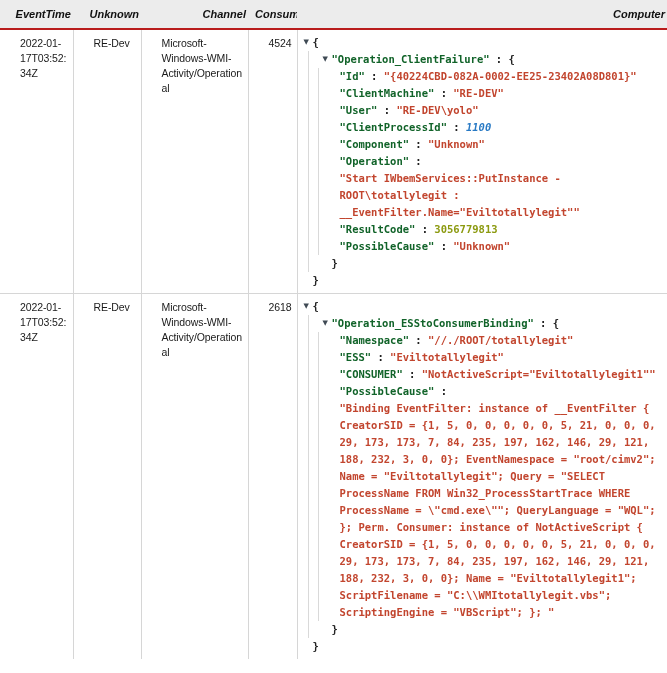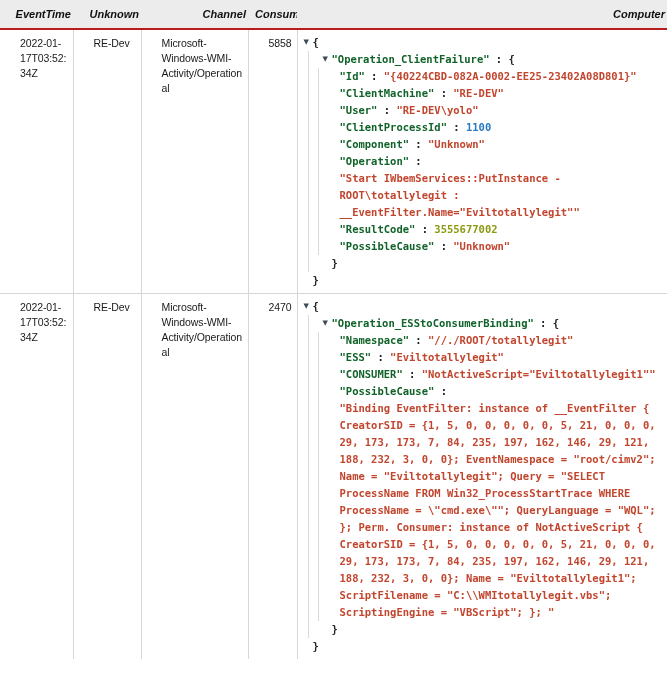--- a/index.html
+++ b/index.html
@@ -33,21 +33,21 @@
   .blk2{margin-left:-5px;border-left:1px solid var(--guide);padding-left:21px;}
   .pad{padding-left:9px;}
   .tri{
     display:inline-block;width:9px;font-size:7px;line-height:7px;
     color:var(--triangle);cursor:pointer;vertical-align:2px;
     font-family:"DejaVu Sans",sans-serif;
   }
   .t-punct{color:var(--punct);}
   .t-key{color:var(--key);}
   .t-string{color:var(--string);}
-  .t-number_int{color:var(--number-int);}
+  .t-number_int{color:var(--number-int);font-style:italic;}
   .t-number_code{color:var(--number-code);}
 </style>
 </head>
 <body>
 
 <div>
   <table>
     <colgroup>
       <col style="width:73px">
         <col style="width:68px">
@@ -62,48 +62,48 @@
           <th>Channel</th>
           <th>Consumer</th>
           <th>Computer</th>
         </tr>
     </thead>
     <tbody>
         <tr>
           <td>2022-01-17T03:52:34Z</td>
           <td>RE-Dev</td>
           <td>Microsoft-Windows-WMI-Activity/Operational</td>
-          <td>5858</td>
+          <td>4524</td>
           <td class="userdata">
             <div>
               <div class="jline"><span class="tri">▼</span><span class="t-punct">{</span></div>
               <div class="blk">
                 <div class="jline"><span class="tri">▼</span><span class="t-key">"Operation_ClientFailure"</span><span class="t-punct"> : {</span></div>
                 <div class="blk2">
                   <div class="jline"><span class="t-key">"Id"</span><span class="t-punct"> : </span><span class="t-string">"{40224CBD-082A-0002-EE25-23402A08D801}"</span></div>
                   <div class="jline"><span class="t-key">"ClientMachine"</span><span class="t-punct"> : </span><span class="t-string">"RE-DEV"</span></div>
                   <div class="jline"><span class="t-key">"User"</span><span class="t-punct"> : </span><span class="t-string">"RE-DEV\yolo"</span></div>
                   <div class="jline"><span class="t-key">"ClientProcessId"</span><span class="t-punct"> : </span><span class="t-number_int">1100</span></div>
                   <div class="jline"><span class="t-key">"Component"</span><span class="t-punct"> : </span><span class="t-string">"Unknown"</span></div>
                   <div class="jline"><span class="t-key">"Operation"</span><span class="t-punct"> : </span></div>
                   <div class="jline"><span class="t-string">"Start IWbemServices::PutInstance - ROOT\totallylegit : __EventFilter.Name="Eviltotallylegit""</span></div>
-                  <div class="jline"><span class="t-key">"ResultCode"</span><span class="t-punct"> : </span><span class="t-number_code">3555677002</span></div>
+                  <div class="jline"><span class="t-key">"ResultCode"</span><span class="t-punct"> : </span><span class="t-number_code">3056779813</span></div>
                   <div class="jline"><span class="t-key">"PossibleCause"</span><span class="t-punct"> : </span><span class="t-string">"Unknown"</span></div>
                 </div>
                 <div class="jline pad"><span class="t-punct">}</span></div>
               </div>
               <div class="jline pad"><span class="t-punct">}</span></div>
             </div>
           </td>
         </tr>
         <tr>
           <td>2022-01-17T03:52:34Z</td>
           <td>RE-Dev</td>
           <td>Microsoft-Windows-WMI-Activity/Operational</td>
-          <td>2470</td>
+          <td>2618</td>
           <td class="userdata">
             <div>
               <div class="jline"><span class="tri">▼</span><span class="t-punct">{</span></div>
               <div class="blk">
                 <div class="jline"><span class="tri">▼</span><span class="t-key">"Operation_ESStoConsumerBinding"</span><span class="t-punct"> : {</span></div>
                 <div class="blk2">
                   <div class="jline"><span class="t-key">"Namespace"</span><span class="t-punct"> : </span><span class="t-string">"//./ROOT/totallylegit"</span></div>
                   <div class="jline"><span class="t-key">"ESS"</span><span class="t-punct"> : </span><span class="t-string">"Eviltotallylegit"</span></div>
                   <div class="jline"><span class="t-key">"CONSUMER"</span><span class="t-punct"> : </span><span class="t-string">"NotActiveScript="Eviltotallylegit1""</span></div>
                   <div class="jline"><span class="t-key">"PossibleCause"</span><span class="t-punct"> : </span></div>

